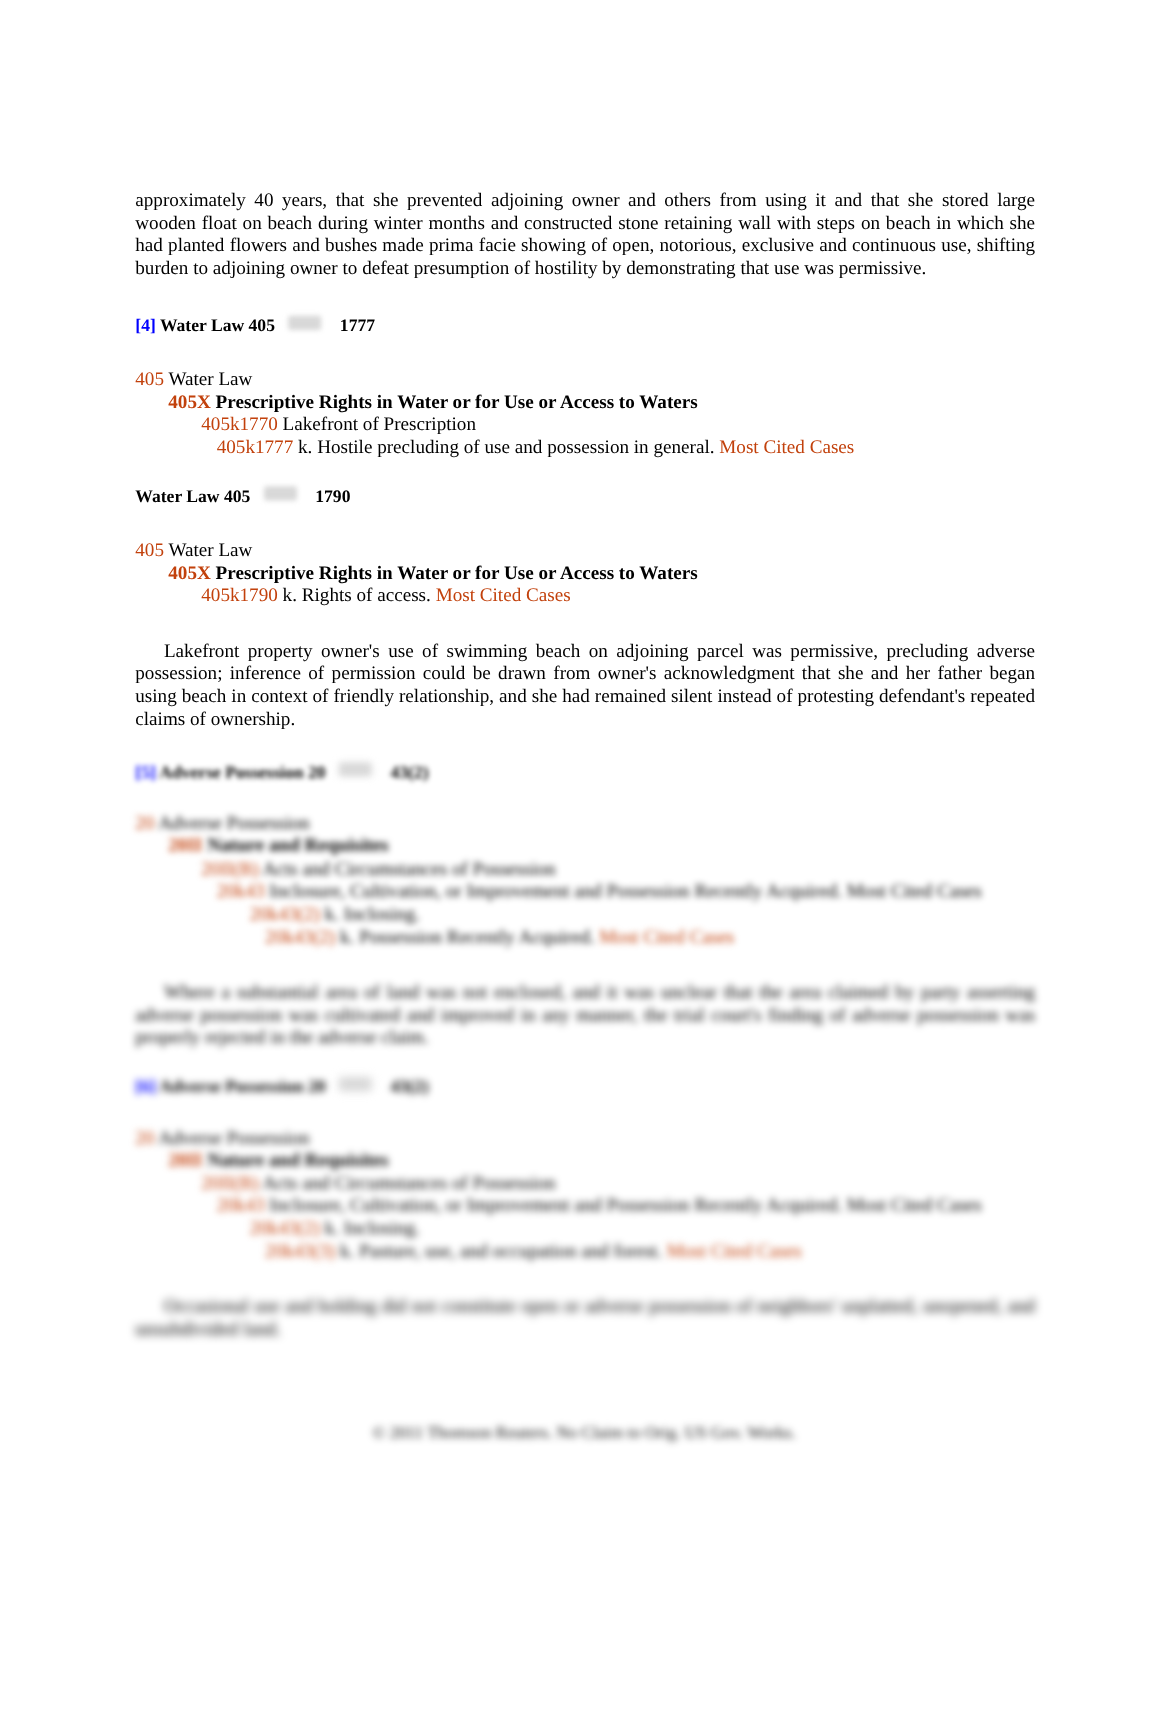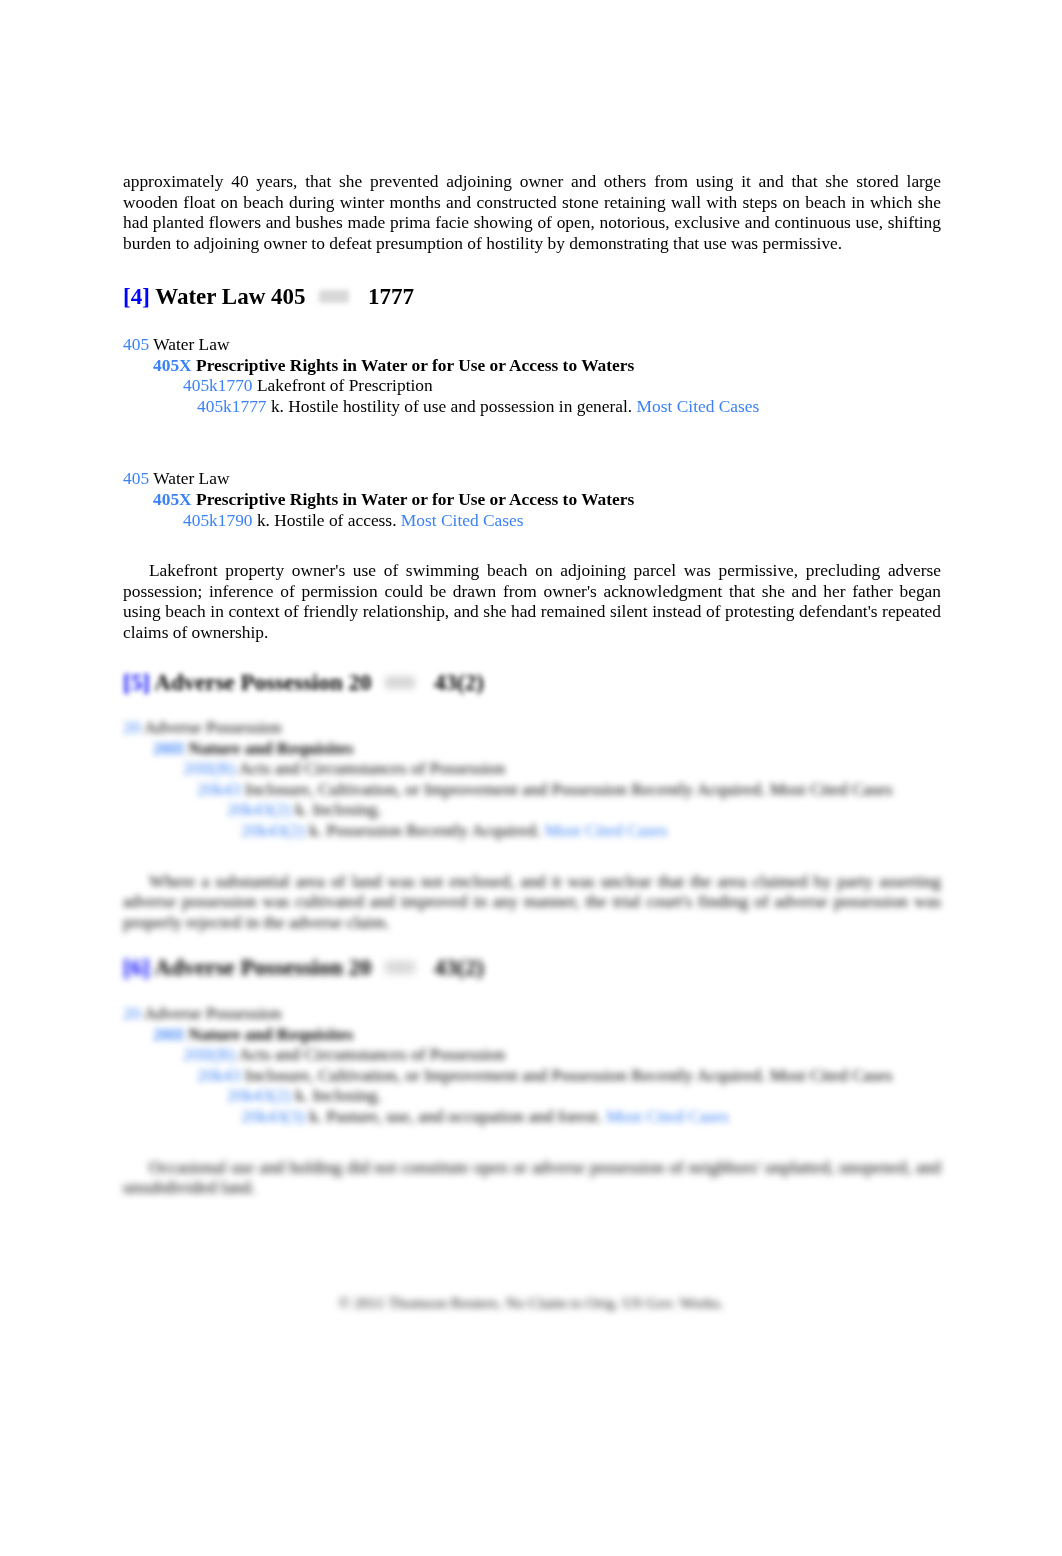--- a/index.html
+++ b/index.html
@@ -38,26 +38,26 @@
     text-align: justify;
     text-justify: inter-word;
     margin: 0;
     color: #000;
   }
   .para.indent-first {
     text-indent: 26px;
   }
 
   .blue {
-    color: #3b82f6;
+    color: #c2410c;
   }
 
   
   .hd {
-    font-size: 23px;
+    font-size: 16px;
     line-height: 20.6px;
     font-weight: bold;
     margin: 0;
     white-space: nowrap;
   }
   .hd .tag {
     color: #0000ff;
     font-weight: bold;
   }
   .keysym {
@@ -133,42 +133,47 @@
       <div class="ol-row lvl1">
         <span class="blue">405X</span>
         <span>Prescriptive Rights in Water or for Use or Access to Waters</span>
       </div>
       <div class="ol-row lvl2">
         <span class="blue">405k1770</span>
         <span>Lakefront of Prescription</span>
       </div>
       <div class="ol-row lvl3">
         <span class="blue">405k1777</span>
-        <span>k. Hostile hostility of use and possession in general.</span>
-        <span class="blue">Most Cited Cases</span>
-      </div>
-    </div>
-
-    <div class="sp-26"></div>
-
+        <span>k. Hostile precluding of use and possession in general.</span>
+        <span class="blue">Most Cited Cases</span>
+      </div>
+    </div>
+
+    <div class="sp-26"></div>
+
+    <div class="hd">
+      <span>Water Law 405</span>
+      <span class="keysym"></span>
+      <span>1790</span>
+    </div>
 
     <div class="sp-26"></div>
 
     <div class="outline">
       <div class="ol-row lvl0">
         <span class="blue">405</span>
         <span>Water Law</span>
       </div>
       <div class="ol-row lvl1">
         <span class="blue">405X</span>
         <span>Prescriptive Rights in Water or for Use or Access to Waters</span>
       </div>
       <div class="ol-row lvl2">
         <span class="blue">405k1790</span>
-        <span>k. Hostile of access.</span>
+        <span>k. Rights of access.</span>
         <span class="blue">Most Cited Cases</span>
       </div>
     </div>
 
     <div class="sp-30"></div>
 
     <p class="para indent-first">Lakefront property owner's use of swimming beach on adjoining parcel was permissive, precluding adverse possession; inference of permission could be drawn from owner's acknowledgment that she and her father began using beach in context of friendly relationship, and she had remained silent instead of protesting defendant's repeated claims of ownership.</p>
 
     <div class="sp-30"></div>
 

